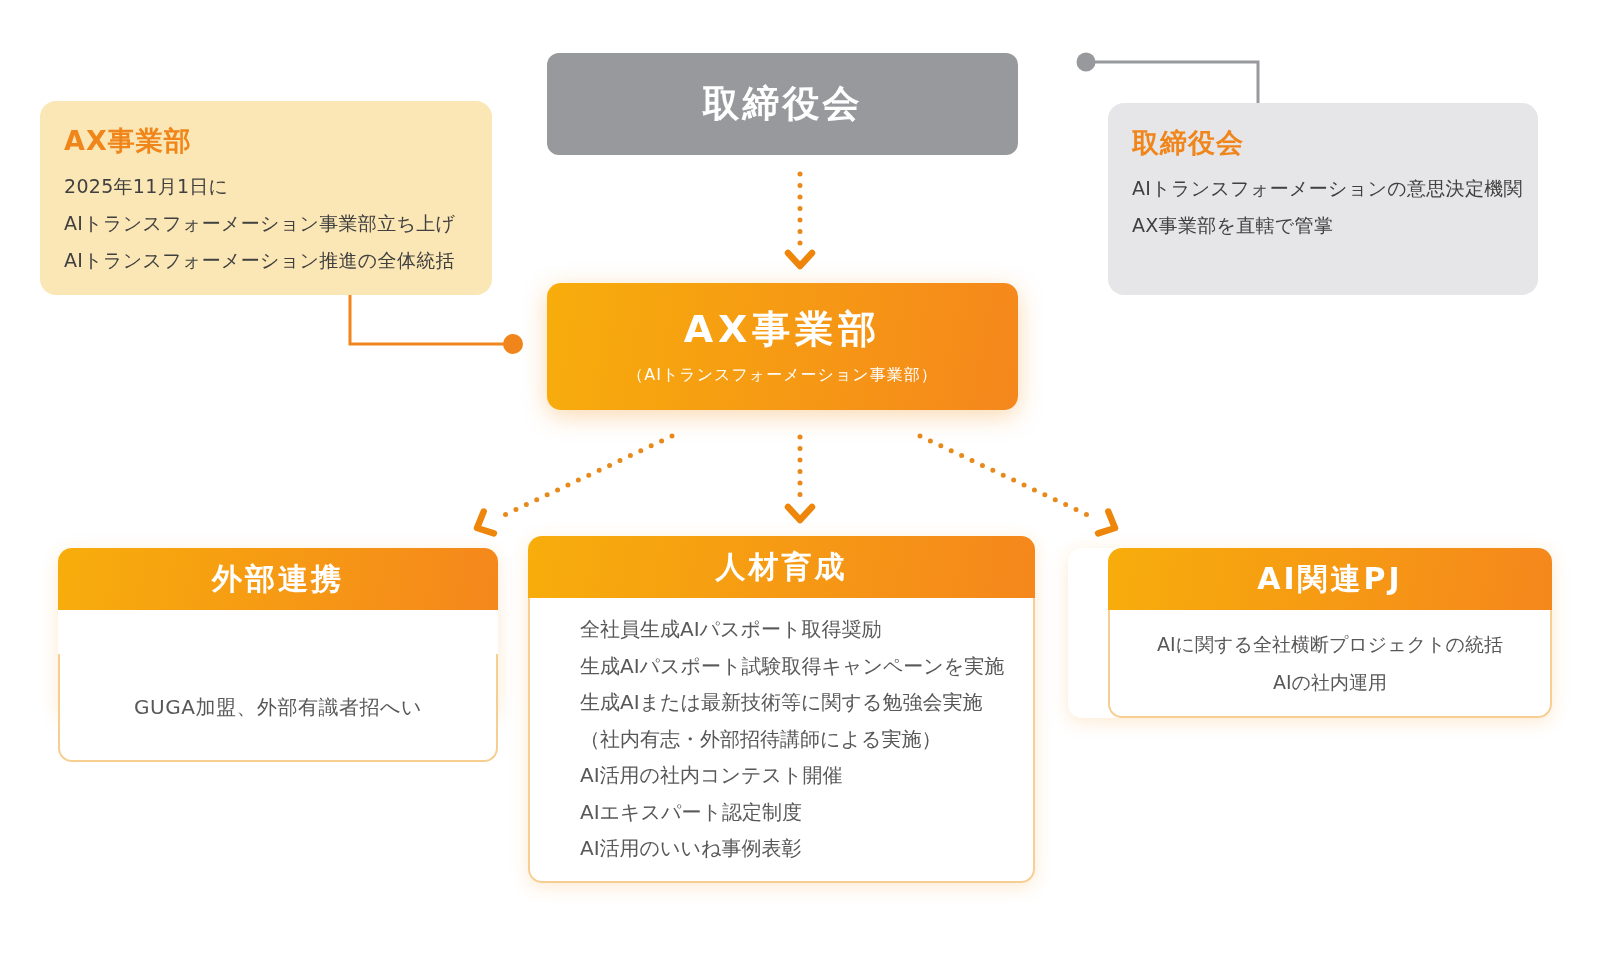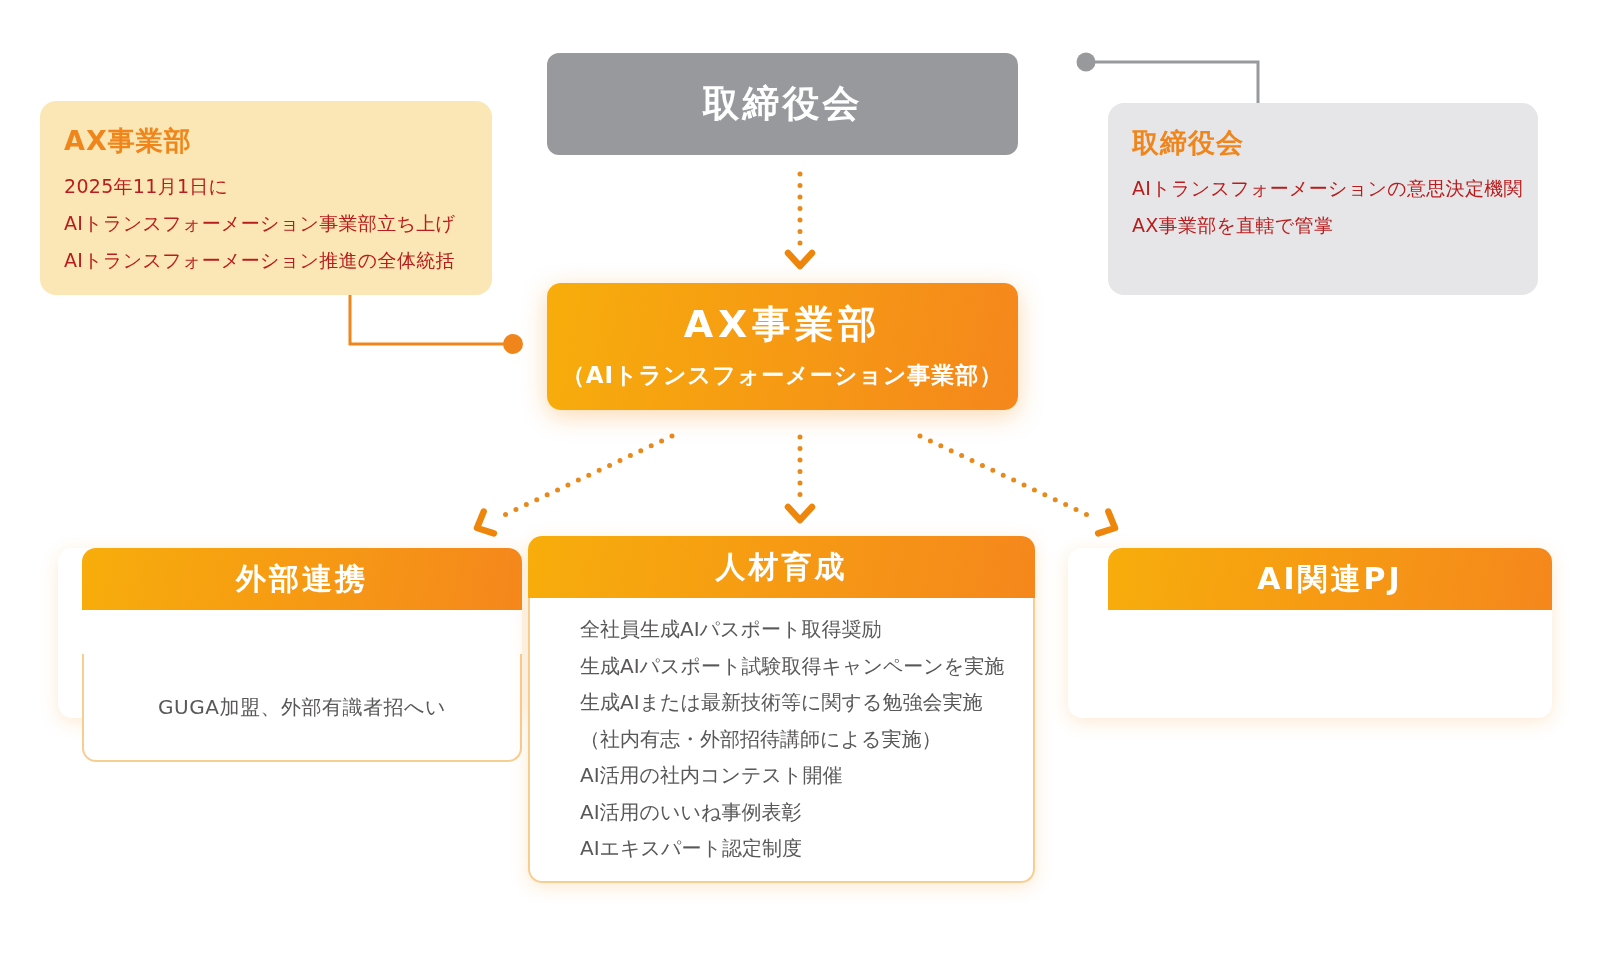--- a/index.html
+++ b/index.html
@@ -19,43 +19,43 @@
   }
 
   
   .ax-box {
     position: absolute; left: 547px; top: 283px; width: 471px; height: 127px;
     border-radius: 14px; background: linear-gradient(100deg, #F7AD0B, #F5871C);
     color: #ffffff; display: flex; flex-direction: column; align-items: center; justify-content: center;
     box-shadow: 0 6px 24px rgba(243,146,30,0.35); z-index: 2;
   }
   .ax-title { font-size: 38px; font-weight: bold; letter-spacing: 5px; line-height: 44px; }
-  .ax-sub   { font-size: 23px; font-weight: bold; letter-spacing: 1px; margin-top: 14px; white-space: nowrap; }
+  .ax-sub   { font-size: 16px; font-weight: normal; letter-spacing: 1px; margin-top: 14px; white-space: nowrap; }
 
   
   .callout { position: absolute; border-radius: 16px; padding: 18px 24px; box-sizing: border-box; z-index: 2; }
   .callout-left  { left: 40px;   top: 101px; width: 452px; height: 194px; background: #FBE7B5; }
   .callout-right { left: 1108px; top: 103px; width: 430px; height: 192px; background: #E6E6E8; }
   .callout-title { color: #F0861B; font-size: 27px; font-weight: bold; letter-spacing: 1px; margin: 4px 0 9px; }
-  .callout-line  { color: #b91c1c; font-size: 19px; line-height: 37px; letter-spacing: 0.3px; white-space: nowrap; }
+  .callout-line  { color: #404040; font-size: 19px; line-height: 37px; letter-spacing: 0.3px; white-space: nowrap; }
 
   
   .card { position: absolute; border-radius: 14px; background: #ffffff; z-index: 2;
           box-shadow: 0 4px 18px rgba(244,160,48,0.22); }
   .card-header {
     height: 62px; border-radius: 14px 14px 0 0;
     background: linear-gradient(100deg, #F7AD0B, #F5871C);
     color: #ffffff; display: flex; align-items: center; justify-content: center;
     font-size: 30px; font-weight: bold; letter-spacing: 3px;
   }
   .card-body {
     border: 2px solid #F6CE92; border-top: none; border-radius: 0 0 14px 14px;
     background: #ffffff; color: #595757; box-sizing: border-box;
   }
-  .card-ext    { left: 58px;  top: 548px; width: 440px; height: 170px; padding-left: 24px; }
+  .card-ext    { left: 58px;  top: 548px; width: 440px; height: 170px; }
   .card-ext .card-body { height: 108px; display: flex; align-items: center; justify-content: center;
                          font-size: 20px; letter-spacing: 0.5px; margin-top: 44px; }
   .card-jinzai { left: 528px; top: 536px; width: 507px; height: 347px; }
   .card-jinzai .card-body { height: 285px; padding: 13px 0 0 50px; font-size: 20px; line-height: 36.5px; }
   .card-pj     { left: 1068px; top: 548px; width: 444px; height: 170px; padding-left: 40px; }
   .card-pj .card-body { height: 108px; display: flex; flex-direction: column; align-items: center;
                         justify-content: center; font-size: 19px; line-height: 38px; }
   .card-line { white-space: nowrap; }
 </style>
 </head>
@@ -130,24 +130,28 @@
   <div class="card card-jinzai">
     <div class="card-header">
       <span>人材育成</span>
     </div>
     <div class="card-body">
       <div class="card-line">全社員生成AIパスポート取得奨励</div>
       <div class="card-line">生成AIパスポート試験取得キャンペーンを実施</div>
       <div class="card-line">生成AIまたは最新技術等に関する勉強会実施</div>
       <div class="card-line">（社内有志・外部招待講師による実施）</div>
       <div class="card-line">AI活用の社内コンテスト開催</div>
+      <div class="card-line">AIエキスパート認定制度</div>
       <div class="card-line">AI活用のいいね事例表彰</div>
-      <div class="card-line">AIエキスパート認定制度</div>
     </div>
   </div>
 
   <div class="card card-pj">
     <div class="card-header">
       <span>AI関連PJ</span>
     </div>
+    <div class="card-body">
+      <div class="card-line">AIに関する全社横断プロジェクトの統括</div>
+      <div class="card-line">AIの社内運用</div>
+    </div>
   </div>
 
 </div>
 
 </body></html>

